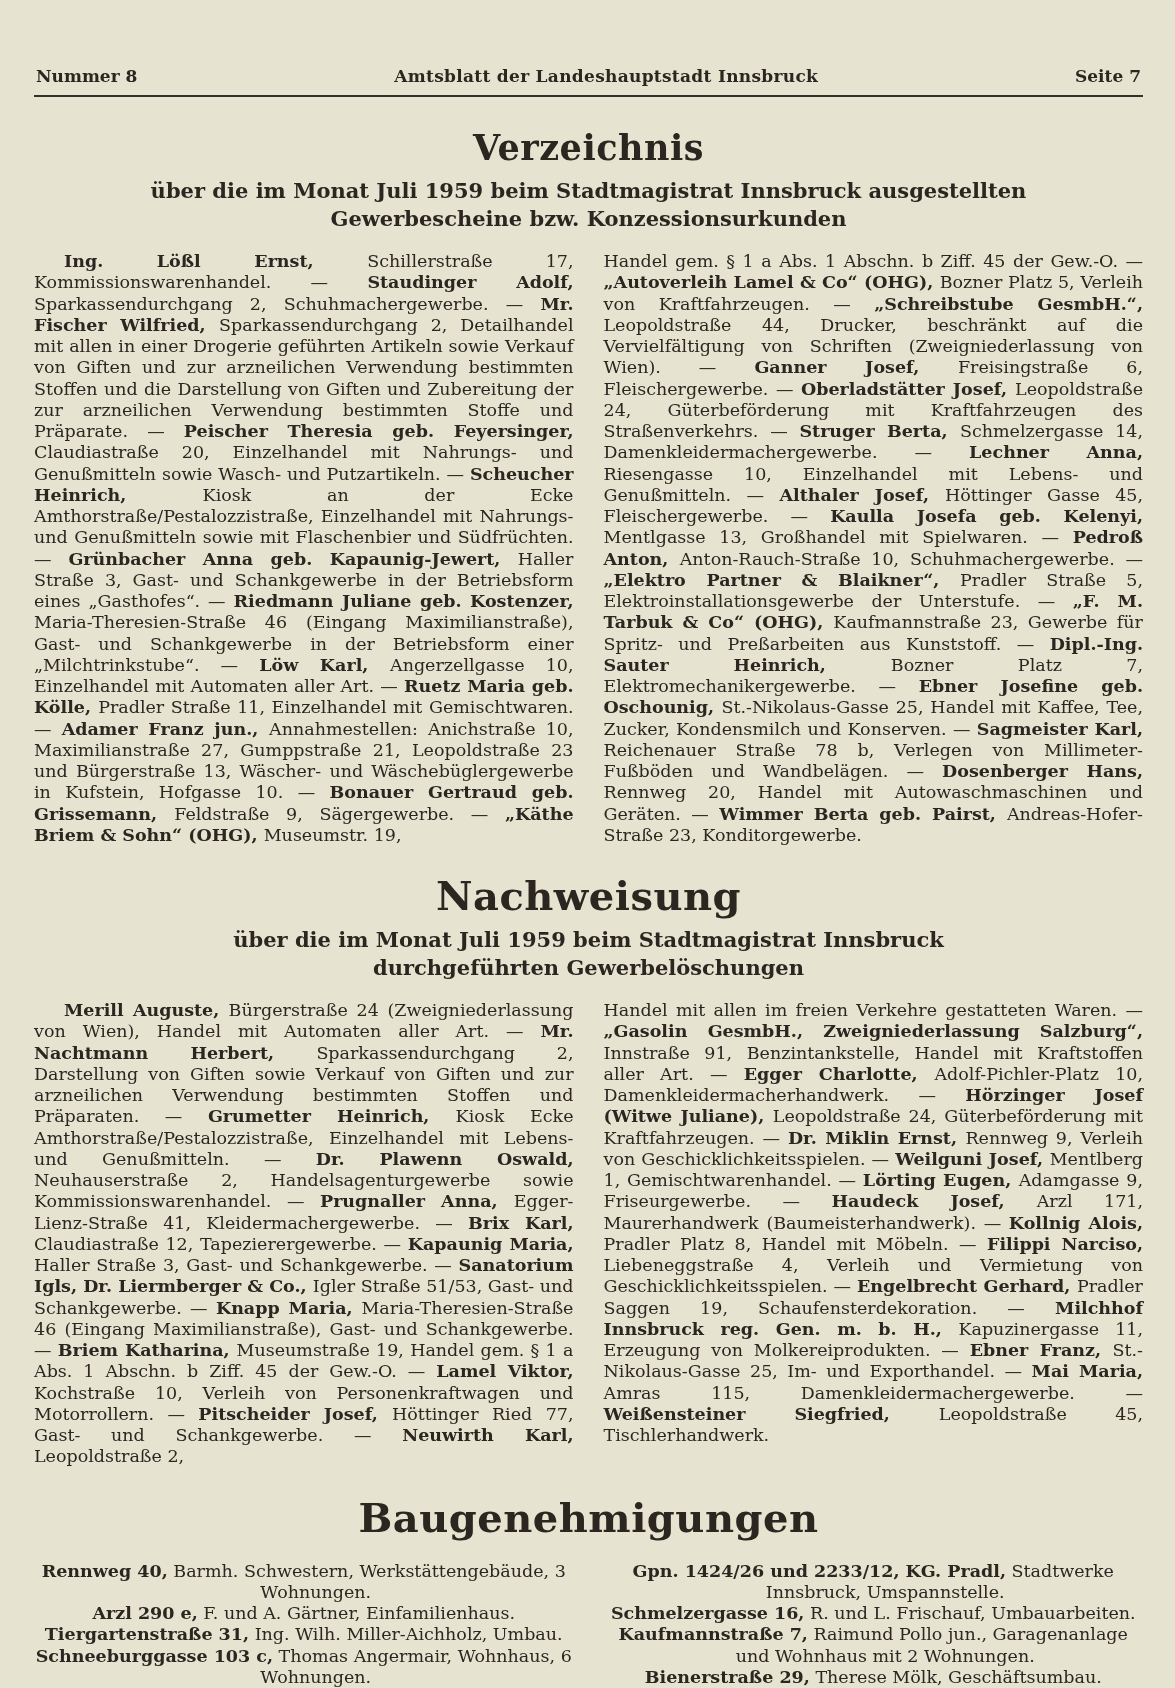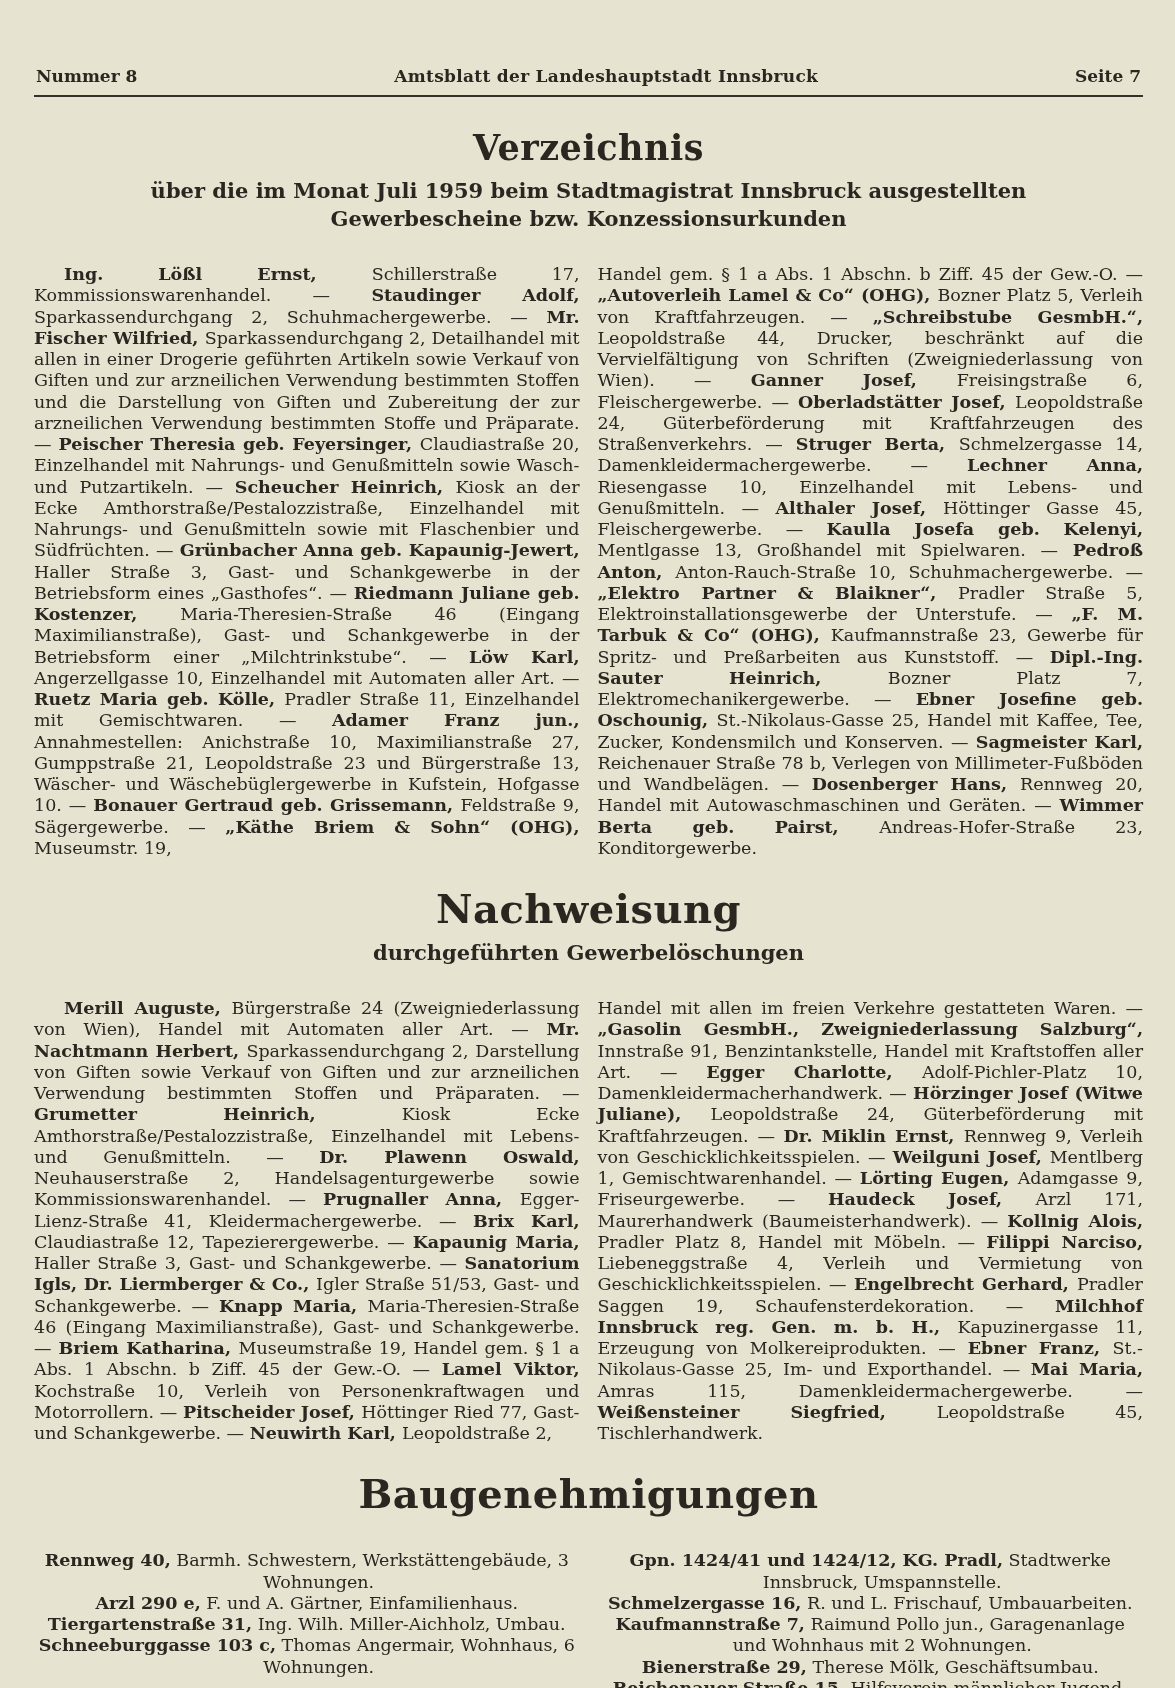--- a/index.html
+++ b/index.html
@@ -10,21 +10,21 @@
     color:#2b2620;
     overflow:hidden;
   }
   .page{width:1175px;height:1688px;box-sizing:border-box;padding:66px 32px 30px 34px;position:relative;border-radius:22px;}
   .masthead{display:flex;justify-content:space-between;align-items:baseline;font-size:17px;font-weight:bold;padding:0 2px;}
   .masthead .center{letter-spacing:.3px;}
   .rule{border:none;border-top:2.5px solid #35302a;margin:9px 0 0 0;}
   h1.sec-title{font-size:35px;font-weight:bold;text-align:center;margin:30px 0 10px 0;letter-spacing:.5px;}
   h1.sec-title.small{font-size:40px;margin:26px 0 8px 0;}
   .subtitle{font-size:21px;font-weight:bold;text-align:center;margin:0 0 3px 0;}
-  .cols{display:flex;gap:18px;margin-top:33px;}
+  .cols{display:flex;gap:30px;margin-top:20px;}
   .col{flex:1 1 0;font-size:17.5px;line-height:1.215;text-align:justify;hyphens:auto;}
   .col p.flow{margin:0;}
   .col.indent p.flow{text-indent:30px;}
   .bold{font-weight:bold;}
   .col p.entry{margin:0;padding-left:24px;text-indent:-24px;text-align:center;}
   section{position:relative;}
 </style>
 </head>
 <body>
 
@@ -46,20 +46,21 @@
           <p class="flow"><span class="bold">Ing. Lößl Ernst, </span><span>Schillerstraße 17, Kommissionswarenhandel. — </span><span class="bold">Staudinger Adolf, </span><span>Sparkassendurchgang 2, Schuhmachergewerbe. — </span><span class="bold">Mr. Fischer Wilfried, </span><span>Sparkassendurchgang 2, Detailhandel mit allen in einer Drogerie geführten Artikeln sowie Verkauf von Giften und zur arzneilichen Verwendung bestimmten Stoffen und die Darstellung von Giften und Zubereitung der zur arzneilichen Verwendung bestimmten Stoffe und Präparate. — </span><span class="bold">Peischer Theresia geb. Feyersinger, </span><span>Claudiastraße 20, Einzelhandel mit Nahrungs- und Genußmitteln sowie Wasch- und Putzartikeln. — </span><span class="bold">Scheucher Heinrich, </span><span>Kiosk an der Ecke Amthorstraße/Pestalozzistraße, Einzelhandel mit Nahrungs- und Genußmitteln sowie mit Flaschenbier und Südfrüchten. — </span><span class="bold">Grünbacher Anna geb. Kapaunig-Jewert, </span><span>Haller Straße 3, Gast- und Schankgewerbe in der Betriebsform eines „Gasthofes“. — </span><span class="bold">Riedmann Juliane geb. Kostenzer, </span><span>Maria-Theresien-Straße 46 (Eingang Maximilianstraße), Gast- und Schankgewerbe in der Betriebsform einer „Milchtrinkstube“. — </span><span class="bold">Löw Karl, </span><span>Angerzellgasse 10, Einzelhandel mit Automaten aller Art. — </span><span class="bold">Ruetz Maria geb. Kölle, </span><span>Pradler Straße 11, Einzelhandel mit Gemischtwaren. — </span><span class="bold">Adamer Franz jun., </span><span>Annahmestellen: Anichstraße 10, Maximilianstraße 27, Gumppstraße 21, Leopoldstraße 23 und Bürgerstraße 13, Wäscher- und Wäschebüglergewerbe in Kufstein, Hofgasse 10. — </span><span class="bold">Bonauer Gertraud geb. Grissemann, </span><span>Feldstraße 9, Sägergewerbe. — </span><span class="bold">„Käthe Briem &amp; Sohn“ (OHG), </span><span>Museumstr. 19,</span></p>
         </div>
       <div class="col">
           <p class="flow"><span>Handel gem. § 1 a Abs. 1 Abschn. b Ziff. 45 der Gew.-O. — </span><span class="bold">„Autoverleih Lamel &amp; Co“ (OHG), </span><span>Bozner Platz 5, Verleih von Kraftfahrzeugen. — </span><span class="bold">„Schreibstube GesmbH.“, </span><span>Leopoldstraße 44, Drucker, beschränkt auf die Vervielfältigung von Schriften (Zweigniederlassung von Wien). — </span><span class="bold">Ganner Josef, </span><span>Freisingstraße 6, Fleischergewerbe. — </span><span class="bold">Oberladstätter Josef, </span><span>Leopoldstraße 24, Güterbeförderung mit Kraftfahrzeugen des Straßenverkehrs. — </span><span class="bold">Struger Berta, </span><span>Schmelzergasse 14, Damenkleidermachergewerbe. — </span><span class="bold">Lechner Anna, </span><span>Riesengasse 10, Einzelhandel mit Lebens- und Genußmitteln. — </span><span class="bold">Althaler Josef, </span><span>Höttinger Gasse 45, Fleischergewerbe. — </span><span class="bold">Kaulla Josefa geb. Kelenyi, </span><span>Mentlgasse 13, Großhandel mit Spielwaren. — </span><span class="bold">Pedroß Anton, </span><span>Anton-Rauch-Straße 10, Schuhmachergewerbe. — </span><span class="bold">„Elektro Partner &amp; Blaikner“, </span><span>Pradler Straße 5, Elektroinstallationsgewerbe der Unterstufe. — </span><span class="bold">„F. M. Tarbuk &amp; Co“ (OHG), </span><span>Kaufmannstraße 23, Gewerbe für Spritz- und Preßarbeiten aus Kunststoff. — </span><span class="bold">Dipl.-Ing. Sauter Heinrich, </span><span>Bozner Platz 7, Elektromechanikergewerbe. — </span><span class="bold">Ebner Josefine geb. Oschounig, </span><span>St.-Nikolaus-Gasse 25, Handel mit Kaffee, Tee, Zucker, Kondensmilch und Konserven. — </span><span class="bold">Sagmeister Karl, </span><span>Reichenauer Straße 78 b, Verlegen von Millimeter-Fußböden und Wandbelägen. — </span><span class="bold">Dosenberger Hans, </span><span>Rennweg 20, Handel mit Autowaschmaschinen und Geräten. — </span><span class="bold">Wimmer Berta geb. Pairst, </span><span>Andreas-Hofer-Straße 23, Konditorgewerbe.</span></p>
         </div>
     </div>
   </section>
 
   <section>
     <h1 class="sec-title small">Nachweisung</h1>
+    <div class="subtitle">über die im Monat Juli 1959 beim Stadtmagistrat Innsbruck</div>
     <div class="subtitle">durchgeführten Gewerbelöschungen</div>
     <div class="cols">
       <div class="col indent">
           <p class="flow"><span class="bold">Merill Auguste, </span><span>Bürgerstraße 24 (Zweigniederlassung von Wien), Handel mit Automaten aller Art. — </span><span class="bold">Mr. Nachtmann Herbert, </span><span>Sparkassendurchgang 2, Darstellung von Giften sowie Verkauf von Giften und zur arzneilichen Verwendung bestimmten Stoffen und Präparaten. — </span><span class="bold">Grumetter Heinrich, </span><span>Kiosk Ecke Amthorstraße/Pestalozzistraße, Einzelhandel mit Lebens- und Genußmitteln. — </span><span class="bold">Dr. Plawenn Oswald, </span><span>Neuhauserstraße 2, Handelsagenturgewerbe sowie Kommissionswarenhandel. — </span><span class="bold">Prugnaller Anna, </span><span>Egger-Lienz-Straße 41, Kleidermachergewerbe. — </span><span class="bold">Brix Karl, </span><span>Claudiastraße 12, Tapezierergewerbe. — </span><span class="bold">Kapaunig Maria, </span><span>Haller Straße 3, Gast- und Schankgewerbe. — </span><span class="bold">Sanatorium Igls, Dr. Liermberger &amp; Co., </span><span>Igler Straße 51/53, Gast- und Schankgewerbe. — </span><span class="bold">Knapp Maria, </span><span>Maria-Theresien-Straße 46 (Eingang Maximilianstraße), Gast- und Schankgewerbe. — </span><span class="bold">Briem Katharina, </span><span>Museumstraße 19, Handel gem. § 1 a Abs. 1 Abschn. b Ziff. 45 der Gew.-O. — </span><span class="bold">Lamel Viktor, </span><span>Kochstraße 10, Verleih von Personenkraftwagen und Motorrollern. — </span><span class="bold">Pitscheider Josef, </span><span>Höttinger Ried 77, Gast- und Schankgewerbe. — </span><span class="bold">Neuwirth Karl, </span><span>Leopoldstraße 2,</span></p>
         </div>
       <div class="col">
           <p class="flow"><span>Handel mit allen im freien Verkehre gestatteten Waren. — </span><span class="bold">„Gasolin GesmbH., Zweigniederlassung Salzburg“, </span><span>Innstraße 91, Benzintankstelle, Handel mit Kraftstoffen aller Art. — </span><span class="bold">Egger Charlotte, </span><span>Adolf-Pichler-Platz 10, Damenkleidermacherhandwerk. — </span><span class="bold">Hörzinger Josef (Witwe Juliane), </span><span>Leopoldstraße 24, Güterbeförderung mit Kraftfahrzeugen. — </span><span class="bold">Dr. Miklin Ernst, </span><span>Rennweg 9, Verleih von Geschicklichkeitsspielen. — </span><span class="bold">Weilguni Josef, </span><span>Mentlberg 1, Gemischtwarenhandel. — </span><span class="bold">Lörting Eugen, </span><span>Adamgasse 9, Friseurgewerbe. — </span><span class="bold">Haudeck Josef, </span><span>Arzl 171, Maurerhandwerk (Baumeisterhandwerk). — </span><span class="bold">Kollnig Alois, </span><span>Pradler Platz 8, Handel mit Möbeln. — </span><span class="bold">Filippi Narciso, </span><span>Liebeneggstraße 4, Verleih und Vermietung von Geschicklichkeitsspielen. — </span><span class="bold">Engelbrecht Gerhard, </span><span>Pradler Saggen 19, Schaufensterdekoration. — </span><span class="bold">Milchhof Innsbruck reg. Gen. m. b. H., </span><span>Kapuzinergasse 11, Erzeugung von Molkereiprodukten. — </span><span class="bold">Ebner Franz, </span><span>St.-Nikolaus-Gasse 25, Im- und Exporthandel. — </span><span class="bold">Mai Maria, </span><span>Amras 115, Damenkleidermachergewerbe. — </span><span class="bold">Weißensteiner Siegfried, </span><span>Leopoldstraße 45, Tischlerhandwerk.</span></p>
         </div>
     </div>
   </section>
@@ -67,21 +68,21 @@
   <section>
     <h1 class="sec-title small">Baugenehmigungen</h1>
     <div class="cols">
       <div class="col">
           <p class="entry"><span class="bold">Rennweg 40,</span><span> Barmh. Schwestern, Werkstättengebäude, 3 Wohnungen.</span></p>
           <p class="entry"><span class="bold">Arzl 290 e,</span><span> F. und A. Gärtner, Einfamilienhaus.</span></p>
           <p class="entry"><span class="bold">Tiergartenstraße 31,</span><span> Ing. Wilh. Miller-Aichholz, Umbau.</span></p>
           <p class="entry"><span class="bold">Schneeburggasse 103 c,</span><span> Thomas Angermair, Wohnhaus, 6 Wohnungen.</span></p>
         </div>
       <div class="col">
-          <p class="entry"><span class="bold">Gpn. 1424/41 und 1424/12, KG. Pradl,</span><span> Stadtwerke Innsbruck, Umspannstelle.</span></p>
+          <p class="entry"><span class="bold">Gpn. 1424/26 und 2233/12, KG. Pradl,</span><span> Stadtwerke Innsbruck, Umspannstelle.</span></p>
           <p class="entry"><span class="bold">Schmelzergasse 16,</span><span> R. und L. Frischauf, Umbauarbeiten.</span></p>
           <p class="entry"><span class="bold">Kaufmannstraße 7,</span><span> Raimund Pollo jun., Garagenanlage und Wohnhaus mit 2 Wohnungen.</span></p>
           <p class="entry"><span class="bold">Bienerstraße 29,</span><span> Therese Mölk, Geschäftsumbau.</span></p>
           <p class="entry"><span class="bold">Reichenauer Straße 15,</span><span> Hilfsverein männlicher Jugend, Garagenobjekt.</span></p>
         </div>
     </div>
   </section>
 
 </div>
 

